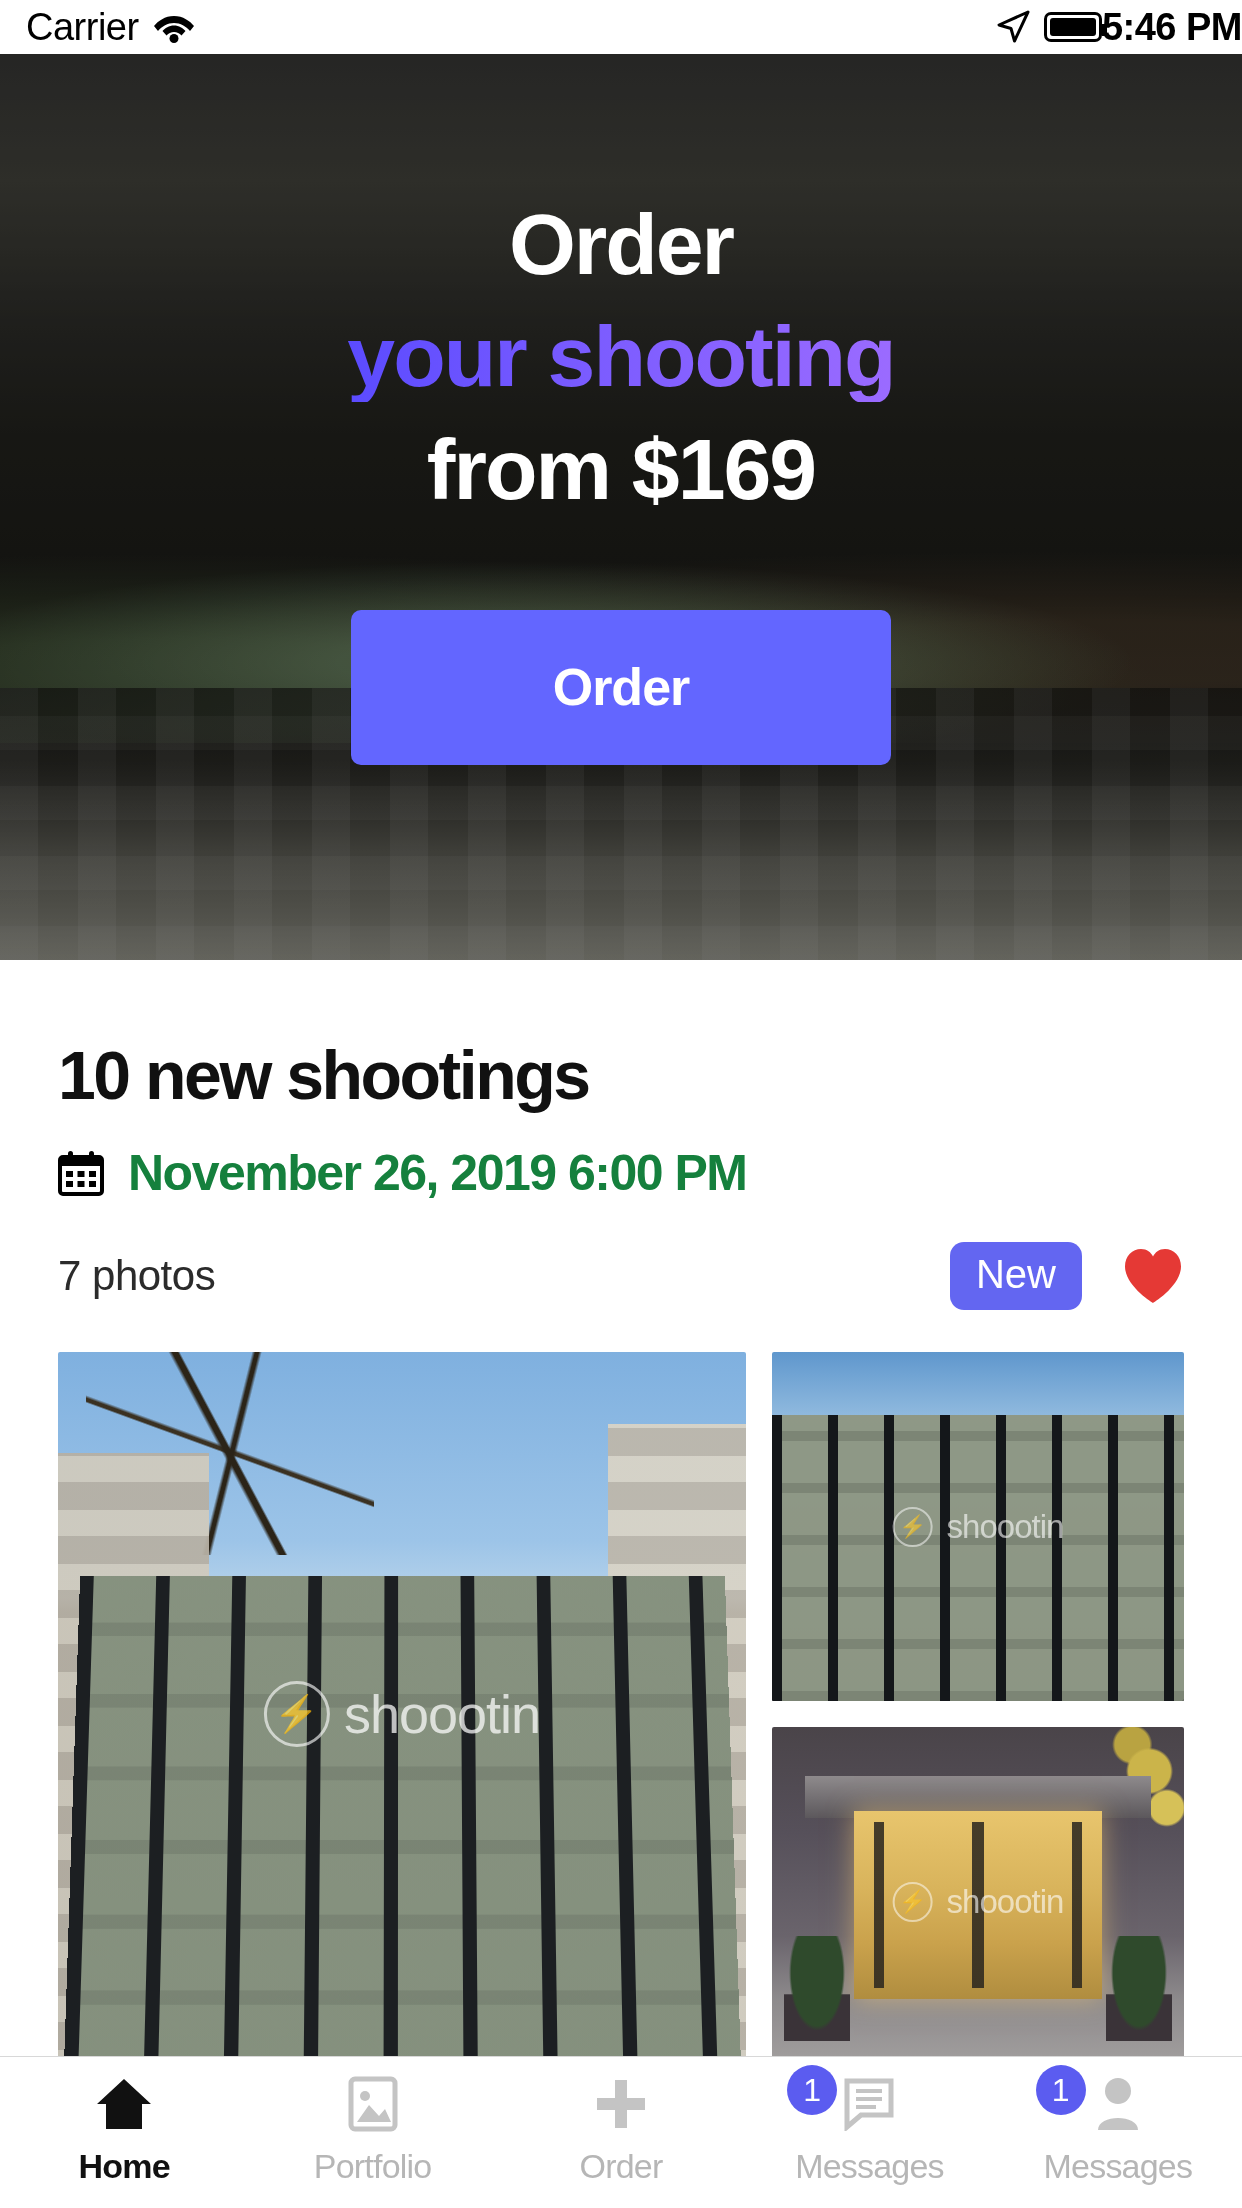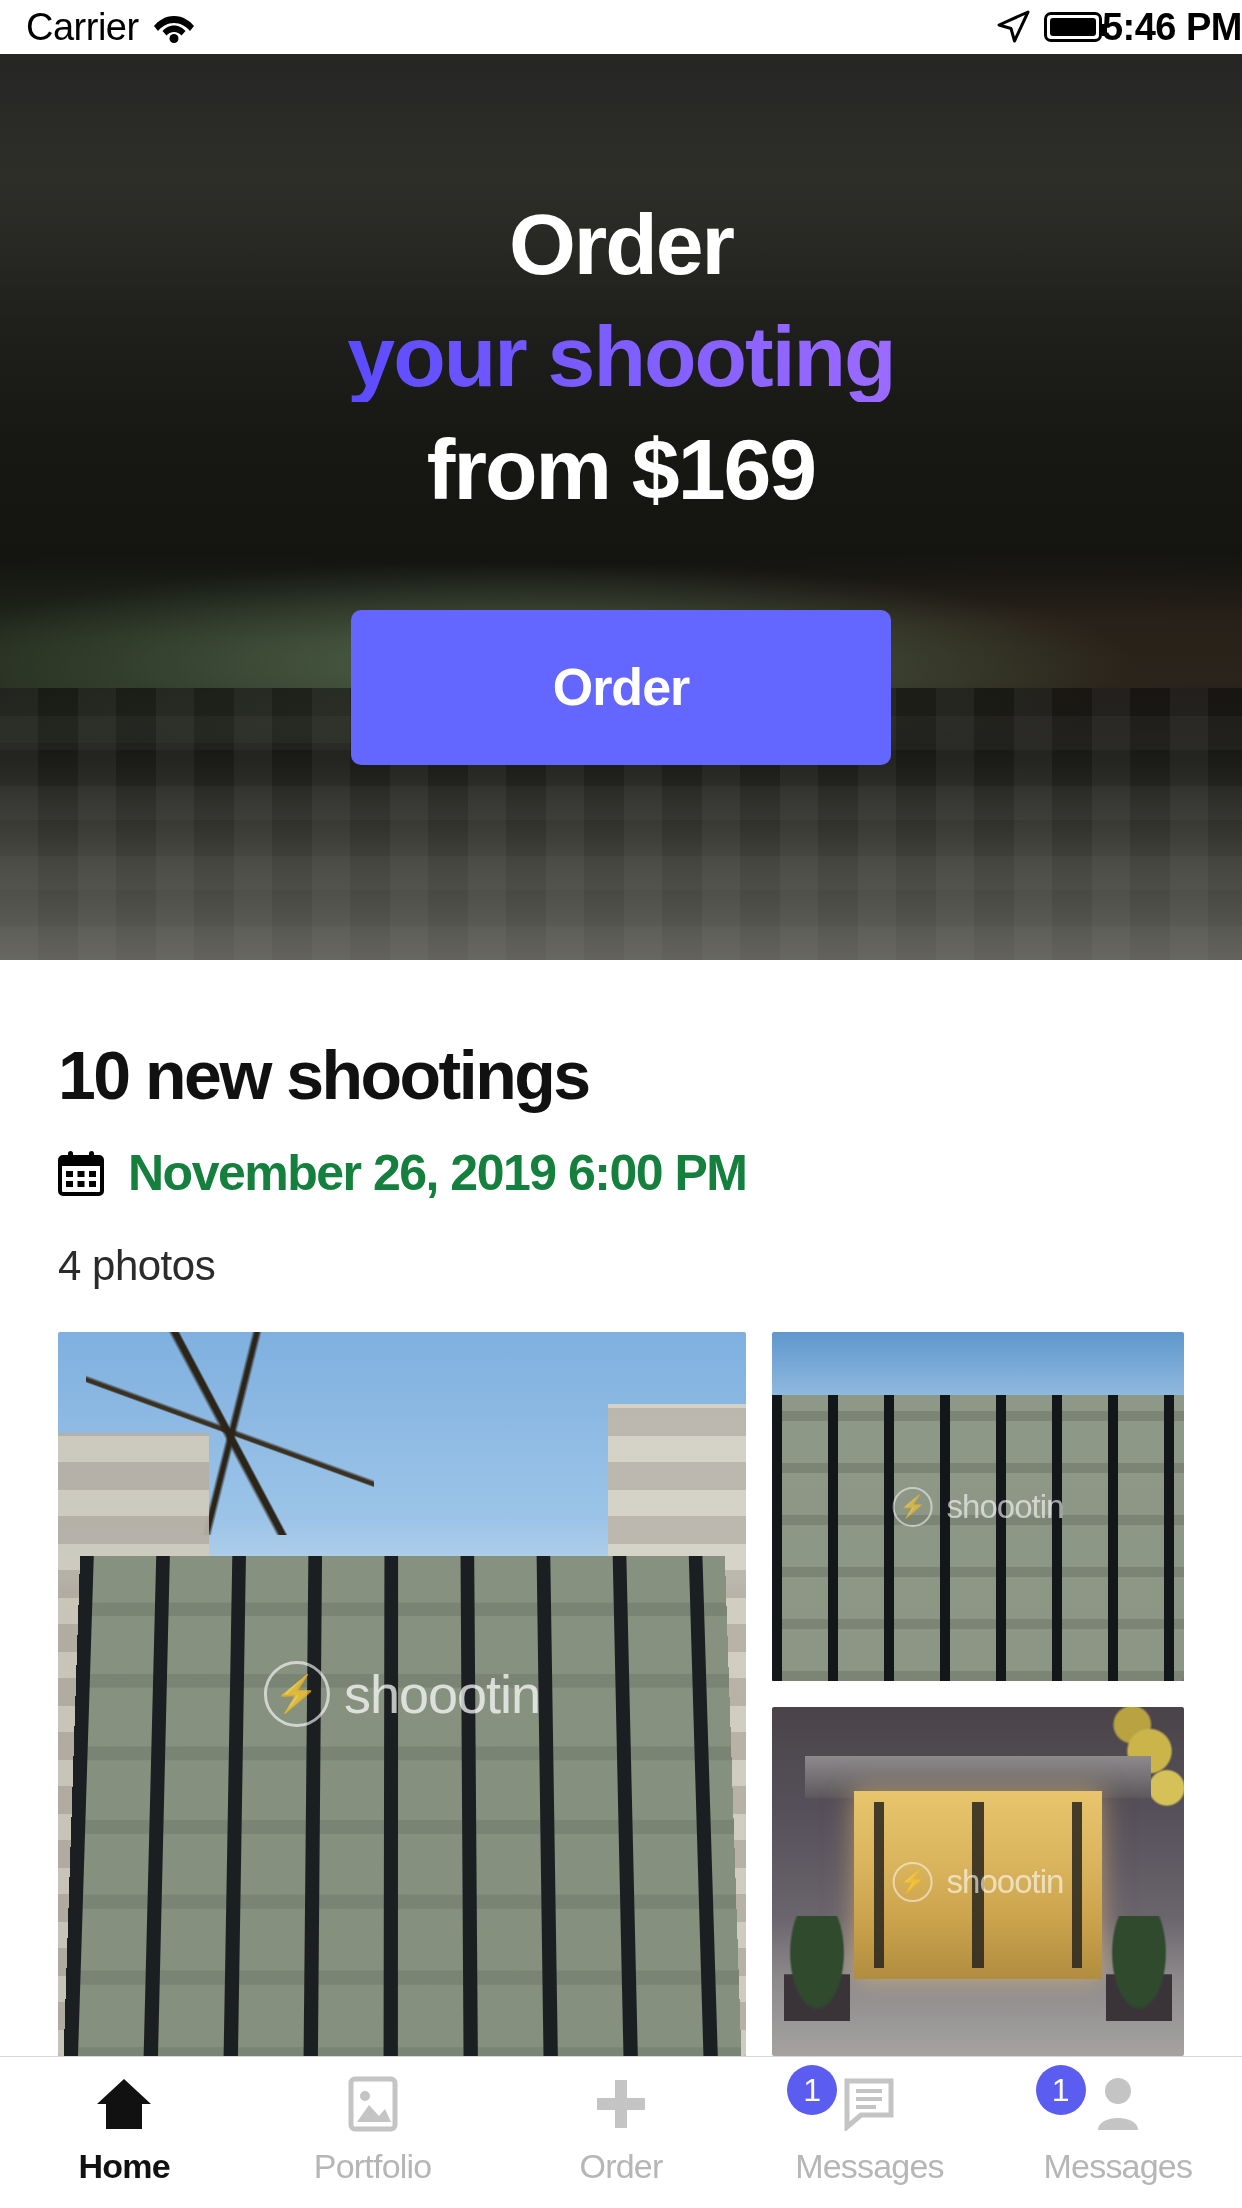--- a/index.html
+++ b/index.html
@@ -266,21 +266,27 @@
             <rect x="31" y="21" width="7" height="6"></rect>
           <rect x="8" y="31" width="7" height="6"></rect>
             <rect x="19.5" y="31" width="7" height="6"></rect>
             <rect x="31" y="31" width="7" height="6"></rect>
         </g>
       </svg>
       <span class="date-text">November 26, 2019 6:00 PM</span>
     </div>
 
     <div class="meta-row">
-      <span class="photos-count">4 photos</span>
+      <span class="photos-count">7 photos</span>
+      <div class="meta-right">
+        <span class="new-badge">New</span>
+        <svg class="heart-icon" viewBox="0 0 62 58">
+          <path d="M31 56 C31 56 3 39 3 19.5 C3 9 10.5 2 19 2 C25 2 29 5.5 31 9.5 C33 5.5 37 2 43 2 C51.5 2 59 9 59 19.5 C59 39 31 56 31 56 Z" fill="#E53935"></path>
+        </svg>
+      </div>
     </div>
 
     <div class="gallery">
       <div class="g-main">
         <div class="ph-facade">
           <div class="branch"></div>
             <div class="bldgL"></div>
             <div class="bldgR"></div>
             <div class="grid"></div>
         </div>

